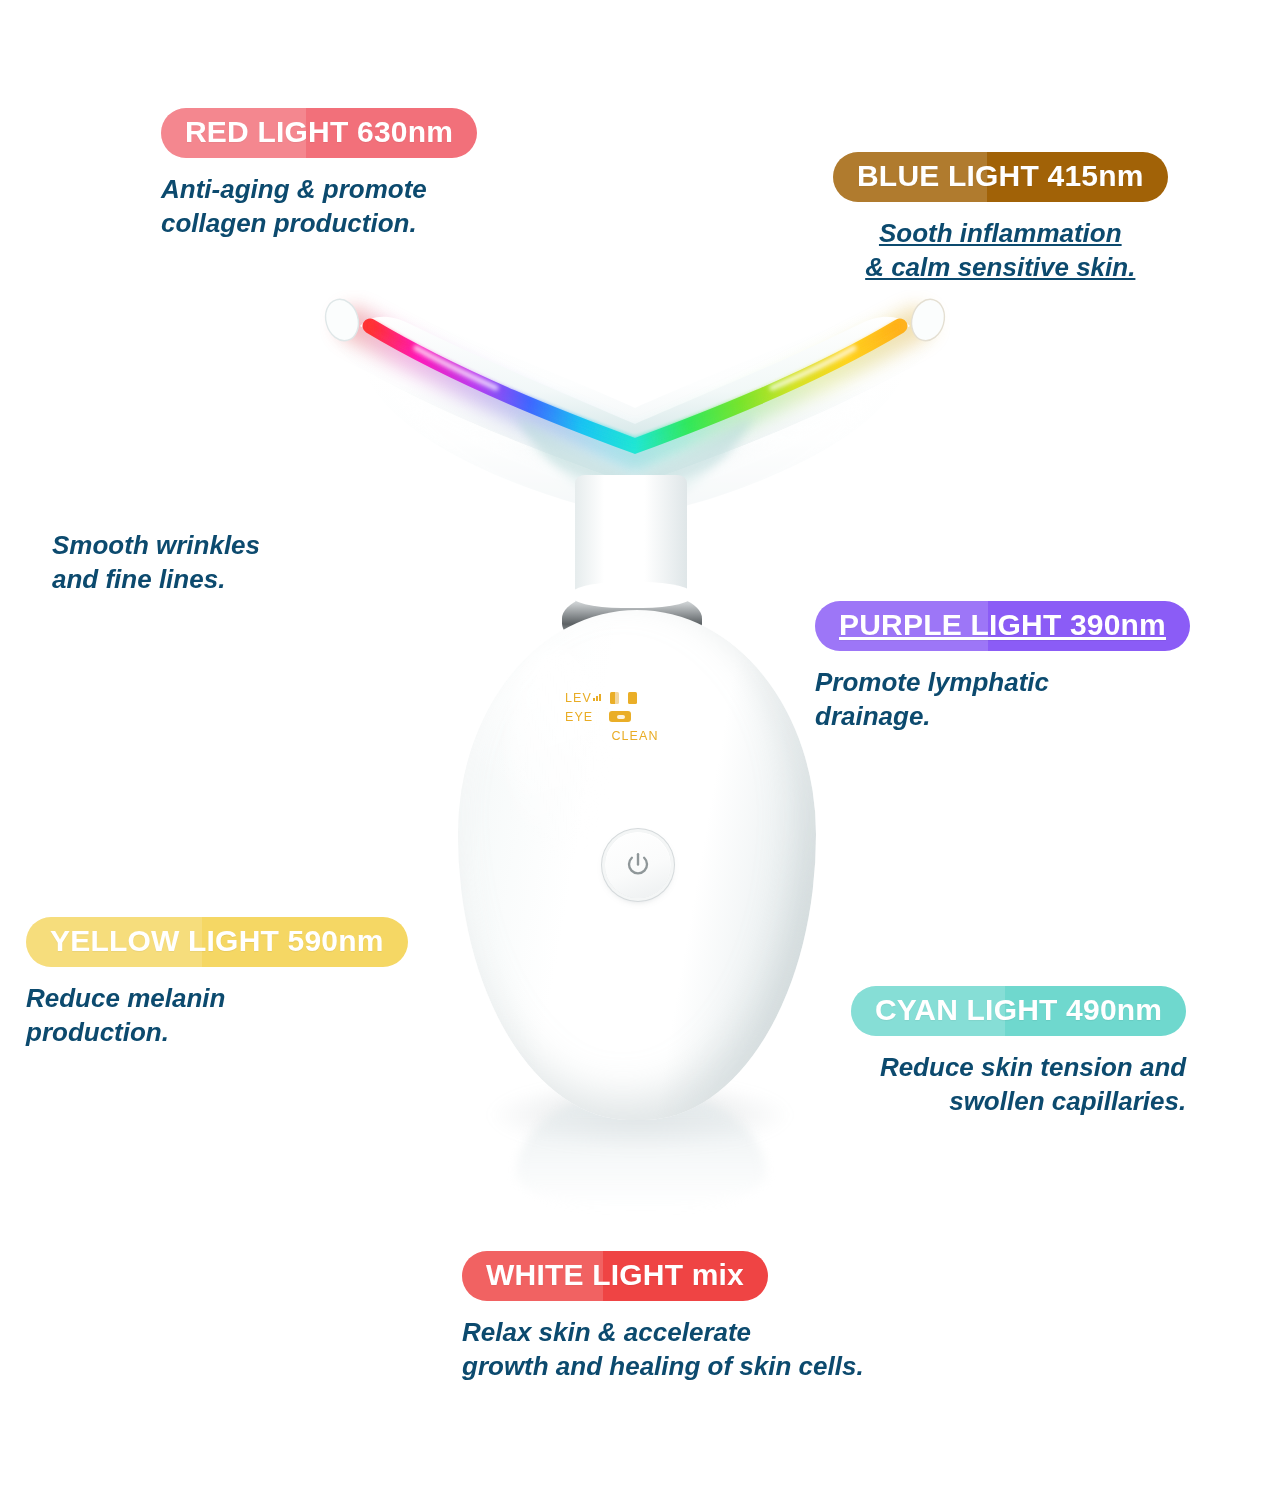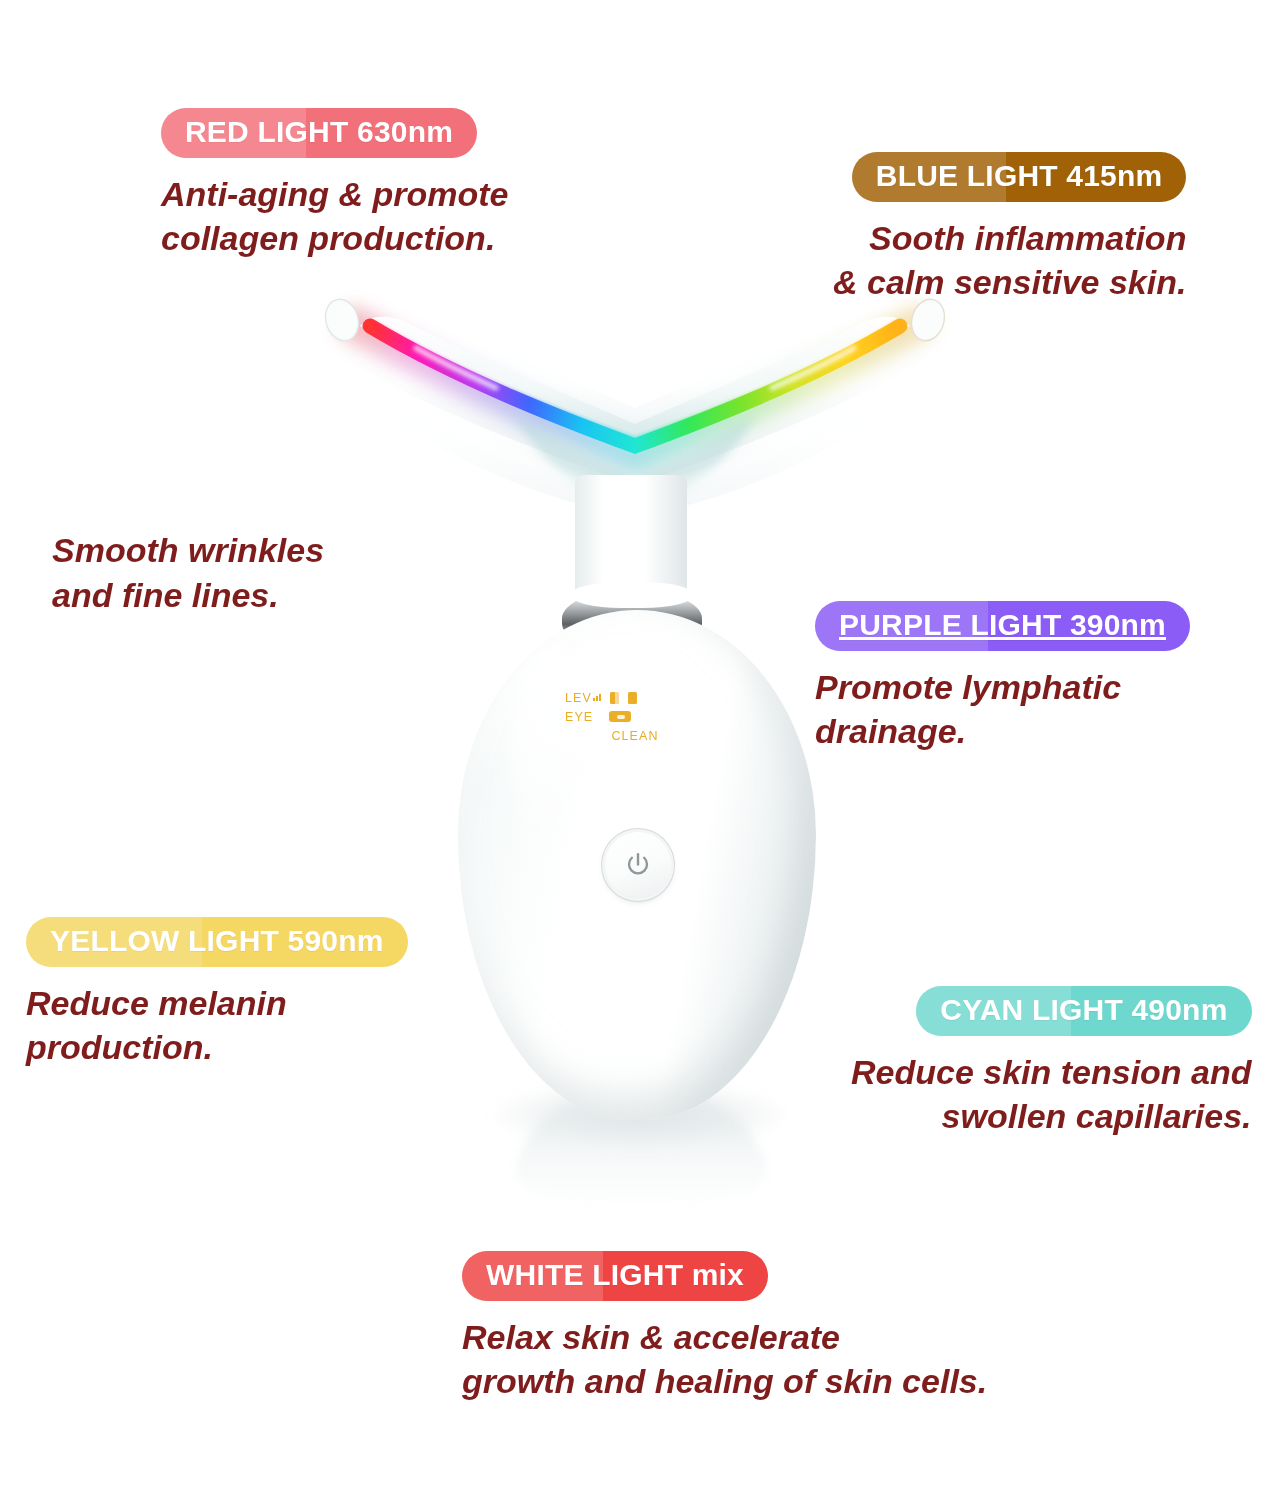--- a/index.html
+++ b/index.html
@@ -41,30 +41,30 @@
     position:absolute;
     left:0; top:0; bottom:0;
     width:46%;
     background: rgba(255,255,255,0.16);
     pointer-events:none;
   }
   .desc {
     margin-top: 10px;
     font-style: italic;
     font-weight: bold;
-    font-size: 34px;
+    font-size: 26px;
     line-height: 1.32;
-    color: #7f1d1d;
+    color: #0c4a6e;
     white-space: pre-line;
   }
 
   
   #callout-red    { left: 152px; top: 108px; margin-left: 9px;  }
   #callout-blue   { left: 833px; top: 152px;  text-align: right; }
-  #callout-blue .desc { text-align: right; }
+  #callout-blue .desc { text-align: center; text-decoration: underline; }
   #callout-green  { left: 52px;  top: 518px;  }
   #callout-purple { left: 815px; top: 601px;  }
   #callout-yellow { left: 26px;  top: 917px;  }
   #callout-cyan   { left: 851px; top: 970px;  text-align: right; margin-top: 16px; }
   #callout-cyan .desc { text-align: right; }
   #callout-white  { left: 462px; top: 1251px; }
 
   
   #device {
     position: absolute;

